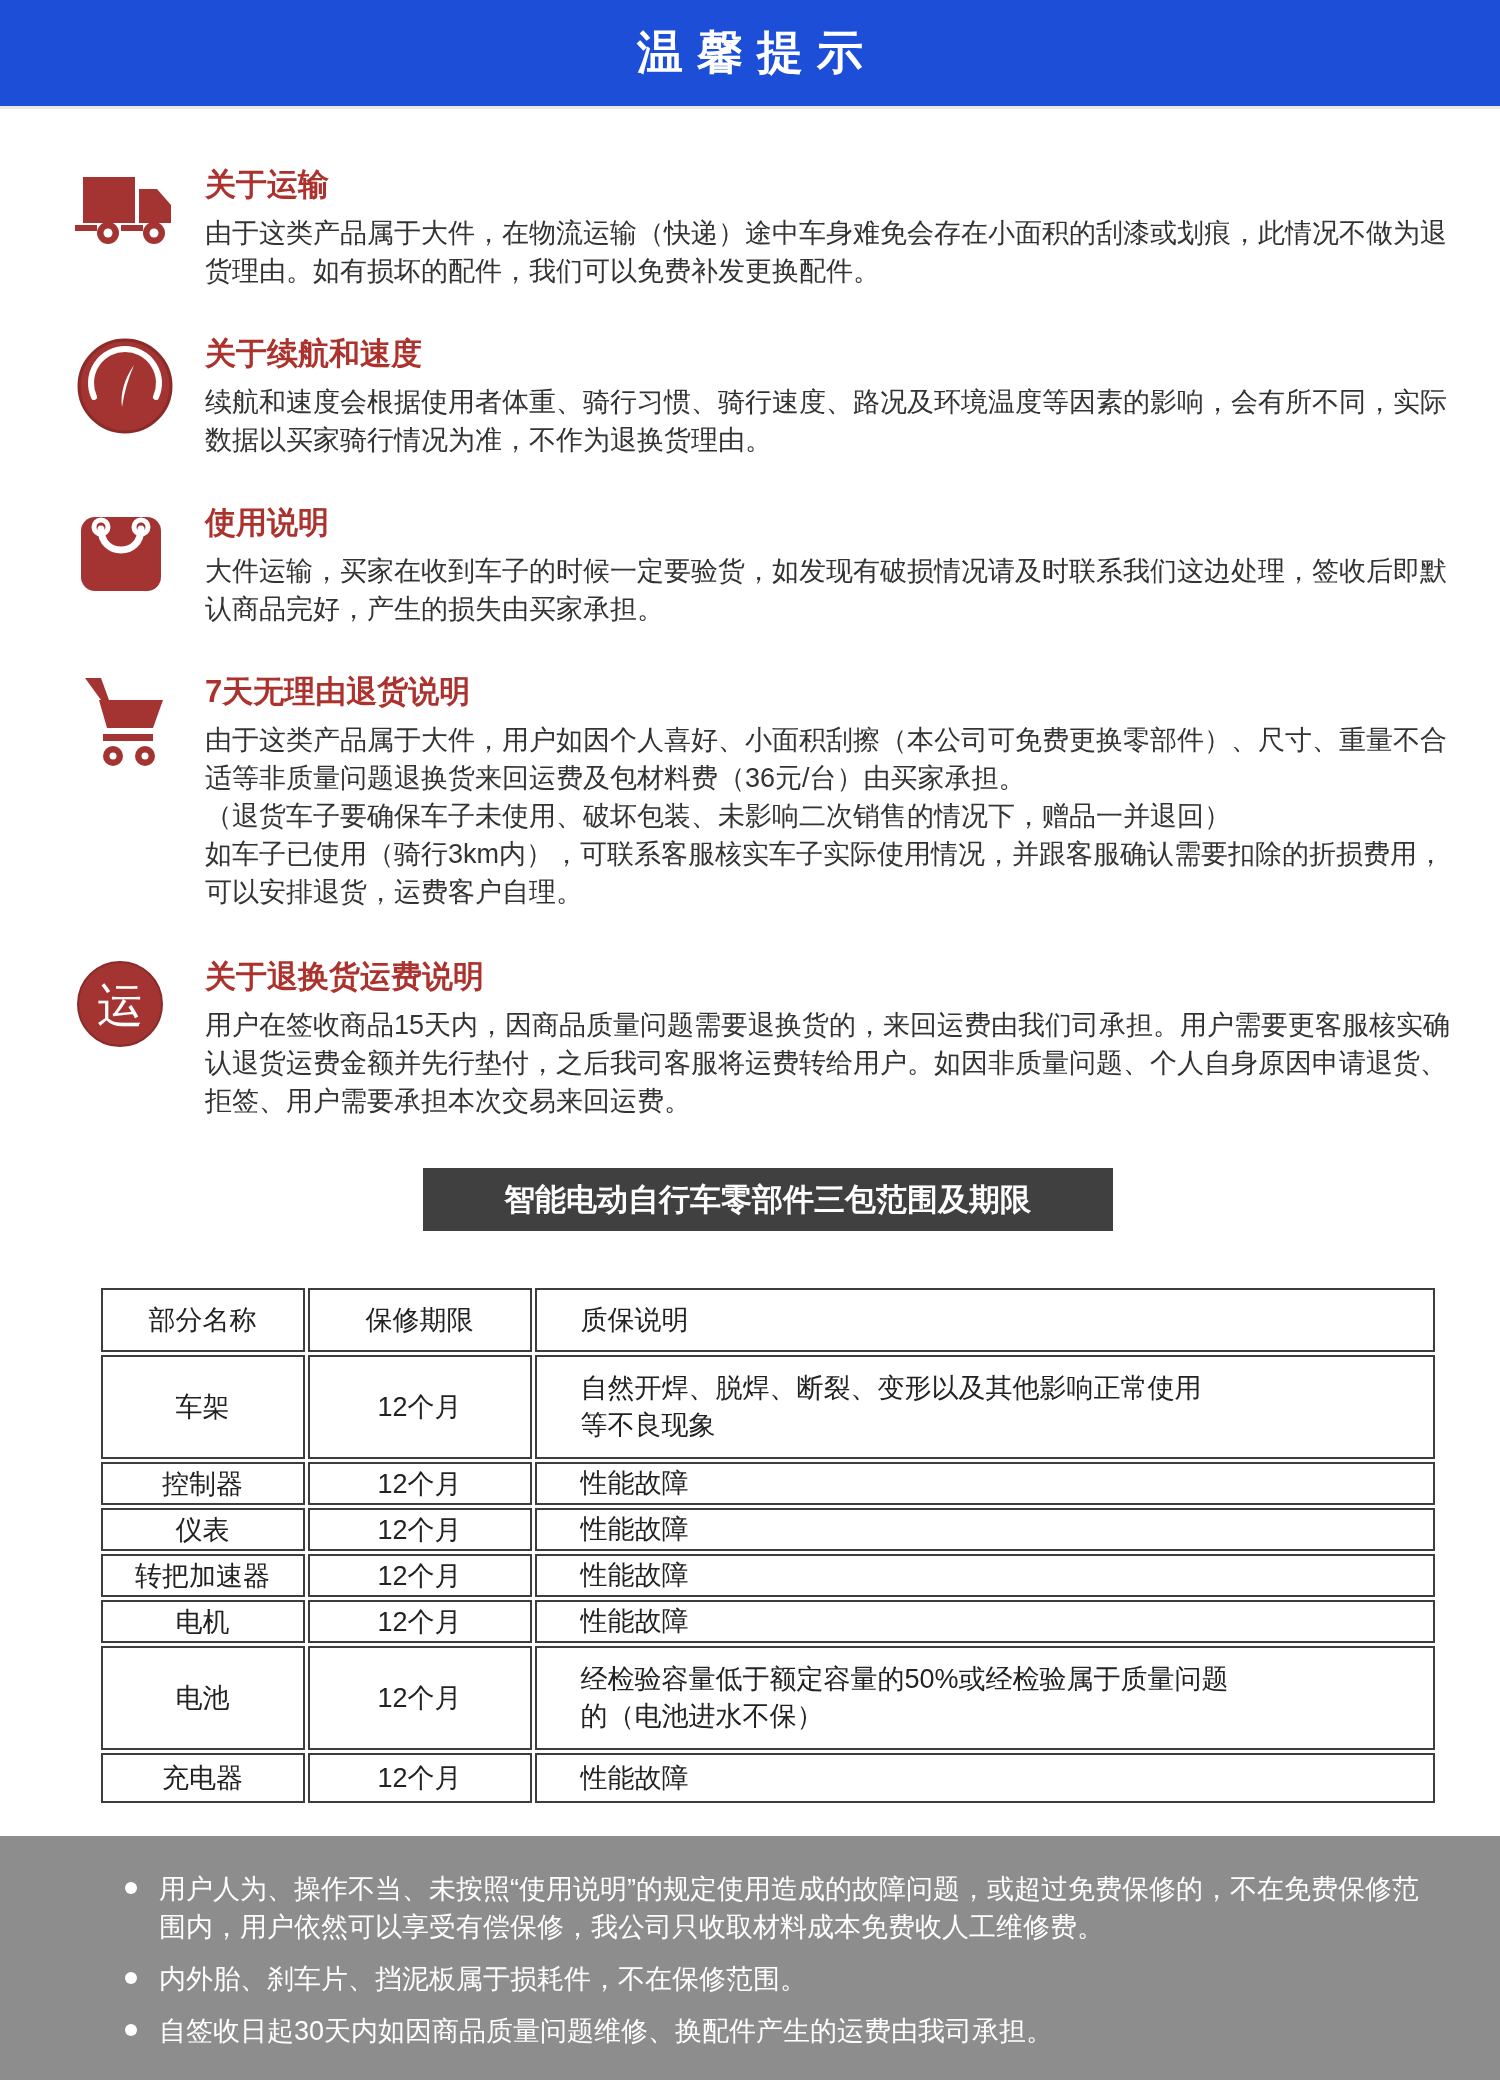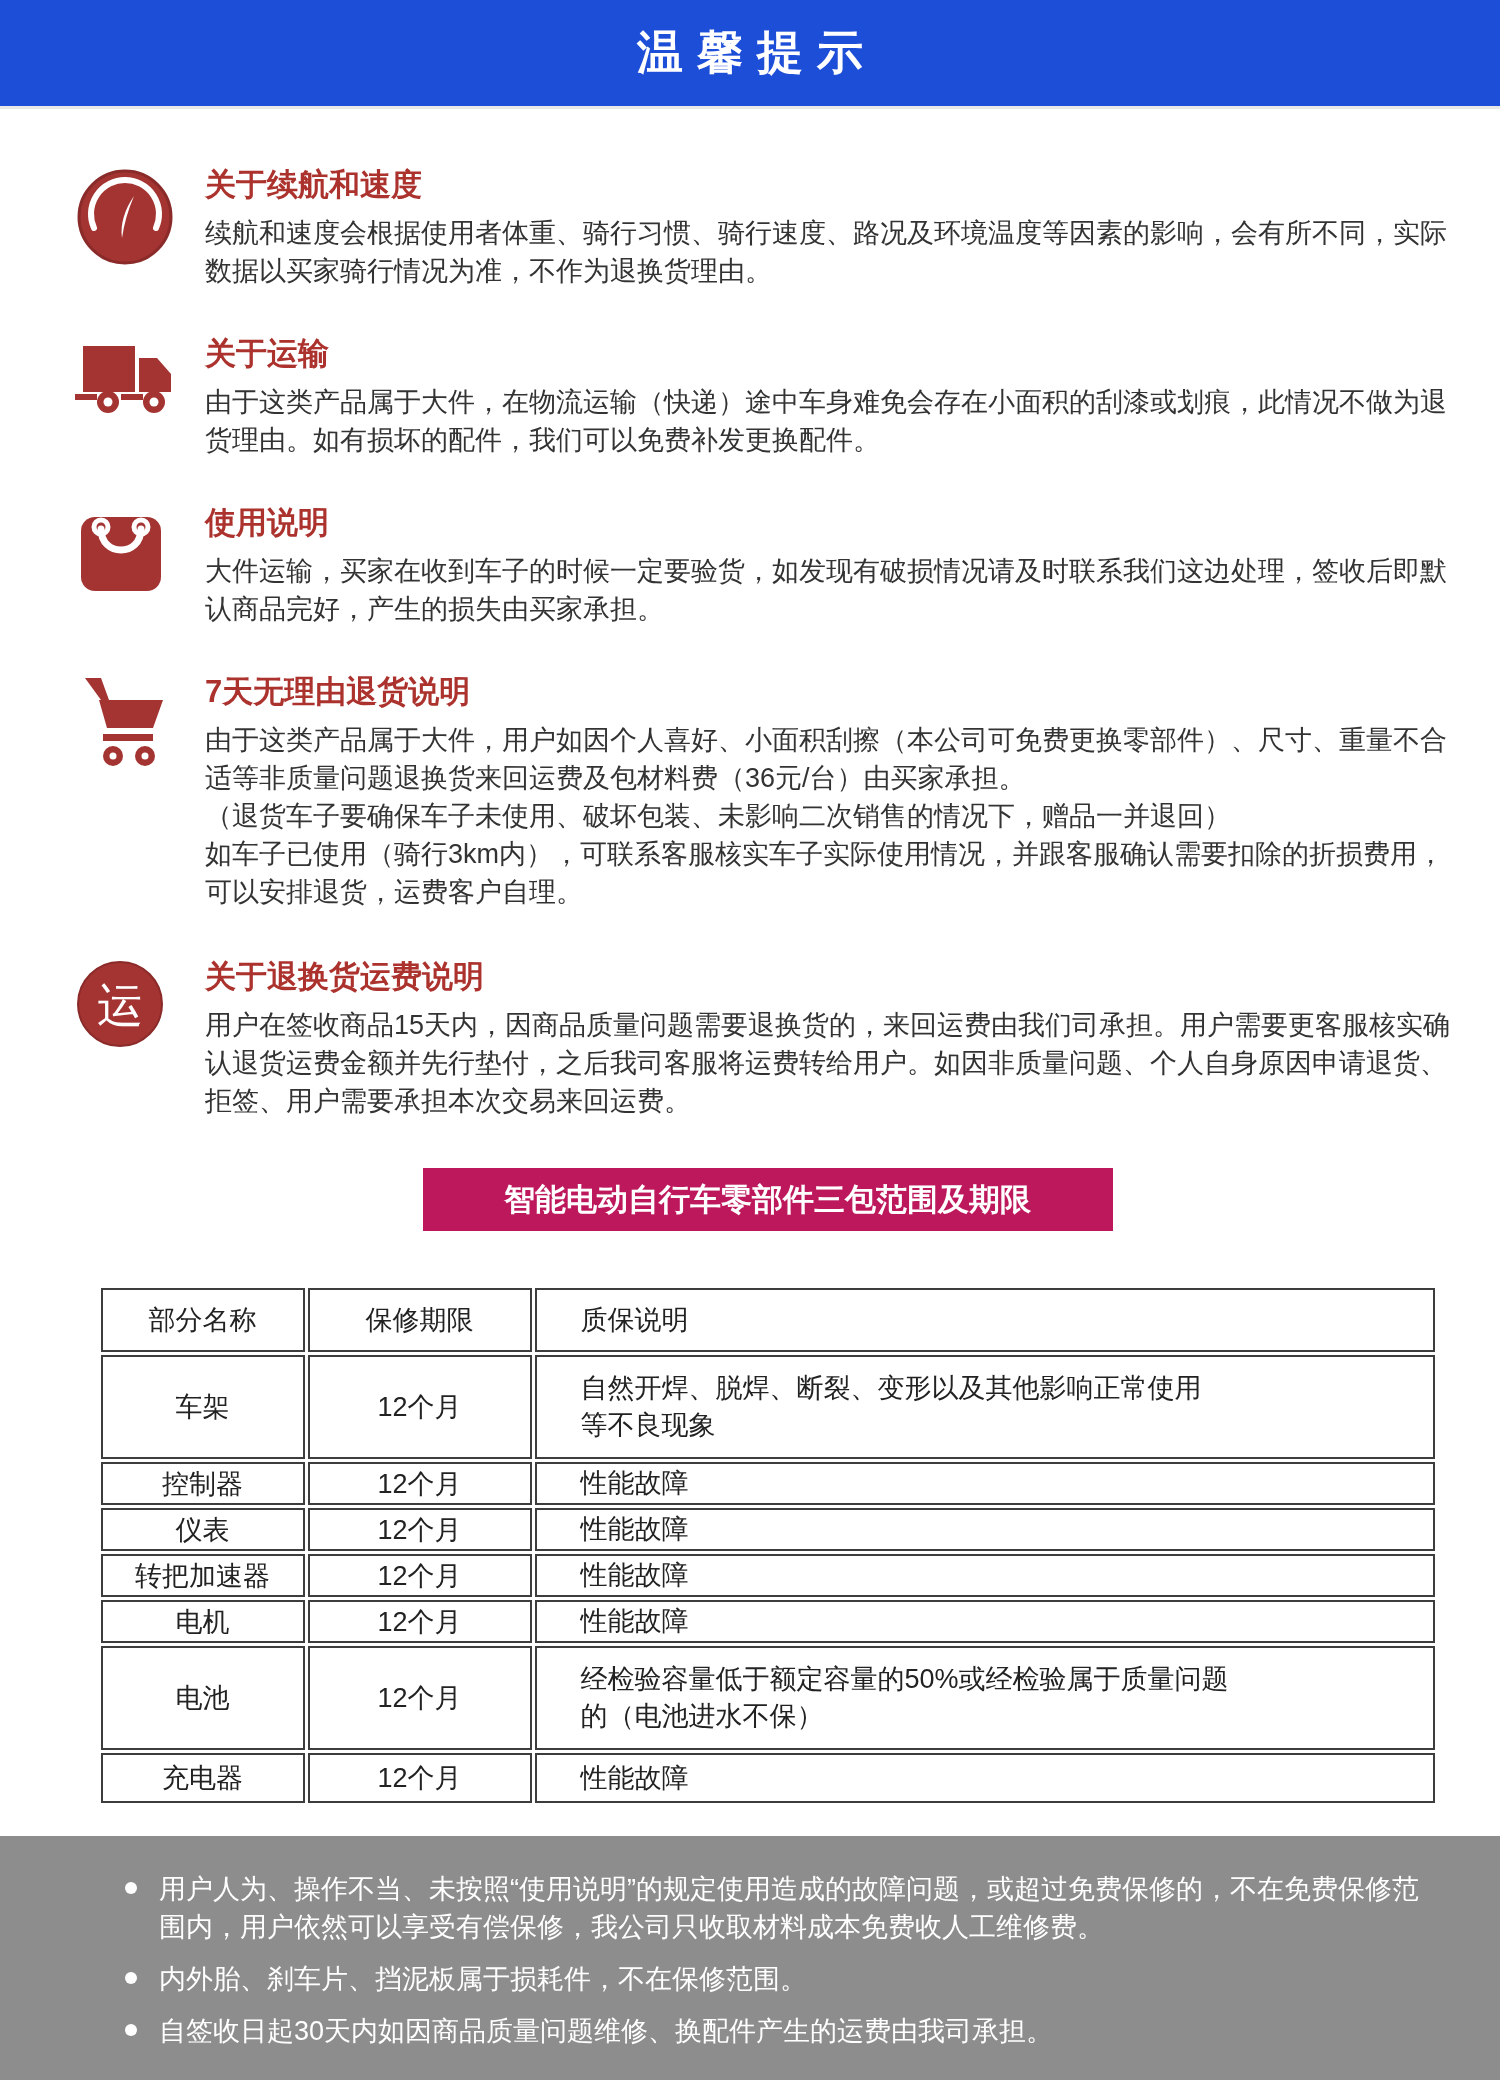--- a/index.html
+++ b/index.html
@@ -31,21 +31,21 @@
   .section-title {
     color: #ac322e; font-size: 31px; font-weight: bold;
     line-height: 39px; margin: 0 0 10px 0;
   }
   .section-text p {
     margin: 0; color: #333333; font-size: 27px; line-height: 38px;
   }
 
   
   .banner {
-    width: 690px; margin: 48px auto 0 auto; background: #be185d;
+    width: 690px; margin: 48px auto 0 auto; background: #404040;
     text-align: center; padding: 12px 0;
   }
   .banner-title { color: #ffffff; font-size: 31px; font-weight: bold; line-height: 39px; }
 
   
   .warranty-table {
     width: 1340px; margin: 54px auto 0 auto;
     border-collapse: separate; border-spacing: 3px;
     font-size: 27px; color: #222222;
   }
@@ -78,54 +78,54 @@
 </head>
 <body>
 
 <div class="page">
 
   <div class="header">
     <div class="header-title">温馨提示</div>
   </div>
 
   <div class="content">
-
-    <div class="section">
-      <div class="icon-col">
-        <svg width="100" height="100" viewBox="0 0 100 100">
-          <circle cx="50" cy="50" r="46" fill="#a43432" stroke="#8a2b2a" stroke-width="3"></circle>
-          <path d="M19 61 A34 34 0 1 1 81 61" stroke="#ffffff" stroke-width="6" fill="none" stroke-linecap="round"></path>
-          <path d="M59 29 C53 43 49 57 47 71 C45 57 50 42 59 29 Z" fill="#ffffff"></path>
-        </svg>
-      </div>
-      <div class="section-body">
-        <h3 class="section-title">关于续航和速度</h3>
-        <div class="section-text">
-          <p>续航和速度会根据使用者体重、骑行习惯、骑行速度、路况及环境温度等因素的影响，会有所不同，实际数据以买家骑行情况为准，不作为退换货理由。</p>
-        </div>
-      </div>
-    </div>
 
     <div class="section">
       <div class="icon-col">
         <svg width="112" height="92" viewBox="0 0 112 92">
           <rect x="8" y="10" width="52" height="46" fill="#a43432"></rect>
           <path d="M64 22 h18 l14 16 v18 h-32 Z" fill="#a43432"></path>
           <rect x="0" y="58" width="22" height="6" fill="#a43432"></rect>
           <rect x="46" y="58" width="22" height="6" fill="#a43432"></rect>
           <circle cx="33" cy="66" r="11" fill="#a43432"></circle>
           <circle cx="33" cy="66" r="4.5" fill="#ffffff"></circle>
           <circle cx="79" cy="66" r="11" fill="#a43432"></circle>
           <circle cx="79" cy="66" r="4.5" fill="#ffffff"></circle>
         </svg>
       </div>
       <div class="section-body">
         <h3 class="section-title">关于运输</h3>
         <div class="section-text">
           <p>由于这类产品属于大件，在物流运输（快递）途中车身难免会存在小面积的刮漆或划痕，此情况不做为退货理由。如有损坏的配件，我们可以免费补发更换配件。</p>
+        </div>
+      </div>
+    </div>
+
+    <div class="section">
+      <div class="icon-col">
+        <svg width="100" height="100" viewBox="0 0 100 100">
+          <circle cx="50" cy="50" r="46" fill="#a43432" stroke="#8a2b2a" stroke-width="3"></circle>
+          <path d="M19 61 A34 34 0 1 1 81 61" stroke="#ffffff" stroke-width="6" fill="none" stroke-linecap="round"></path>
+          <path d="M59 29 C53 43 49 57 47 71 C45 57 50 42 59 29 Z" fill="#ffffff"></path>
+        </svg>
+      </div>
+      <div class="section-body">
+        <h3 class="section-title">关于续航和速度</h3>
+        <div class="section-text">
+          <p>续航和速度会根据使用者体重、骑行习惯、骑行速度、路况及环境温度等因素的影响，会有所不同，实际数据以买家骑行情况为准，不作为退换货理由。</p>
         </div>
       </div>
     </div>
 
     <div class="section">
       <div class="icon-col">
         <svg width="92" height="92" viewBox="0 0 92 92">
           <rect x="6" y="12" width="80" height="74" rx="14" fill="#a43432"></rect>
           <path d="M26 24 C26 52 66 52 66 24" stroke="#ffffff" stroke-width="7" fill="none" stroke-linecap="round"></path>
           <circle cx="26" cy="22" r="7" fill="none" stroke="#ffffff" stroke-width="5"></circle>

